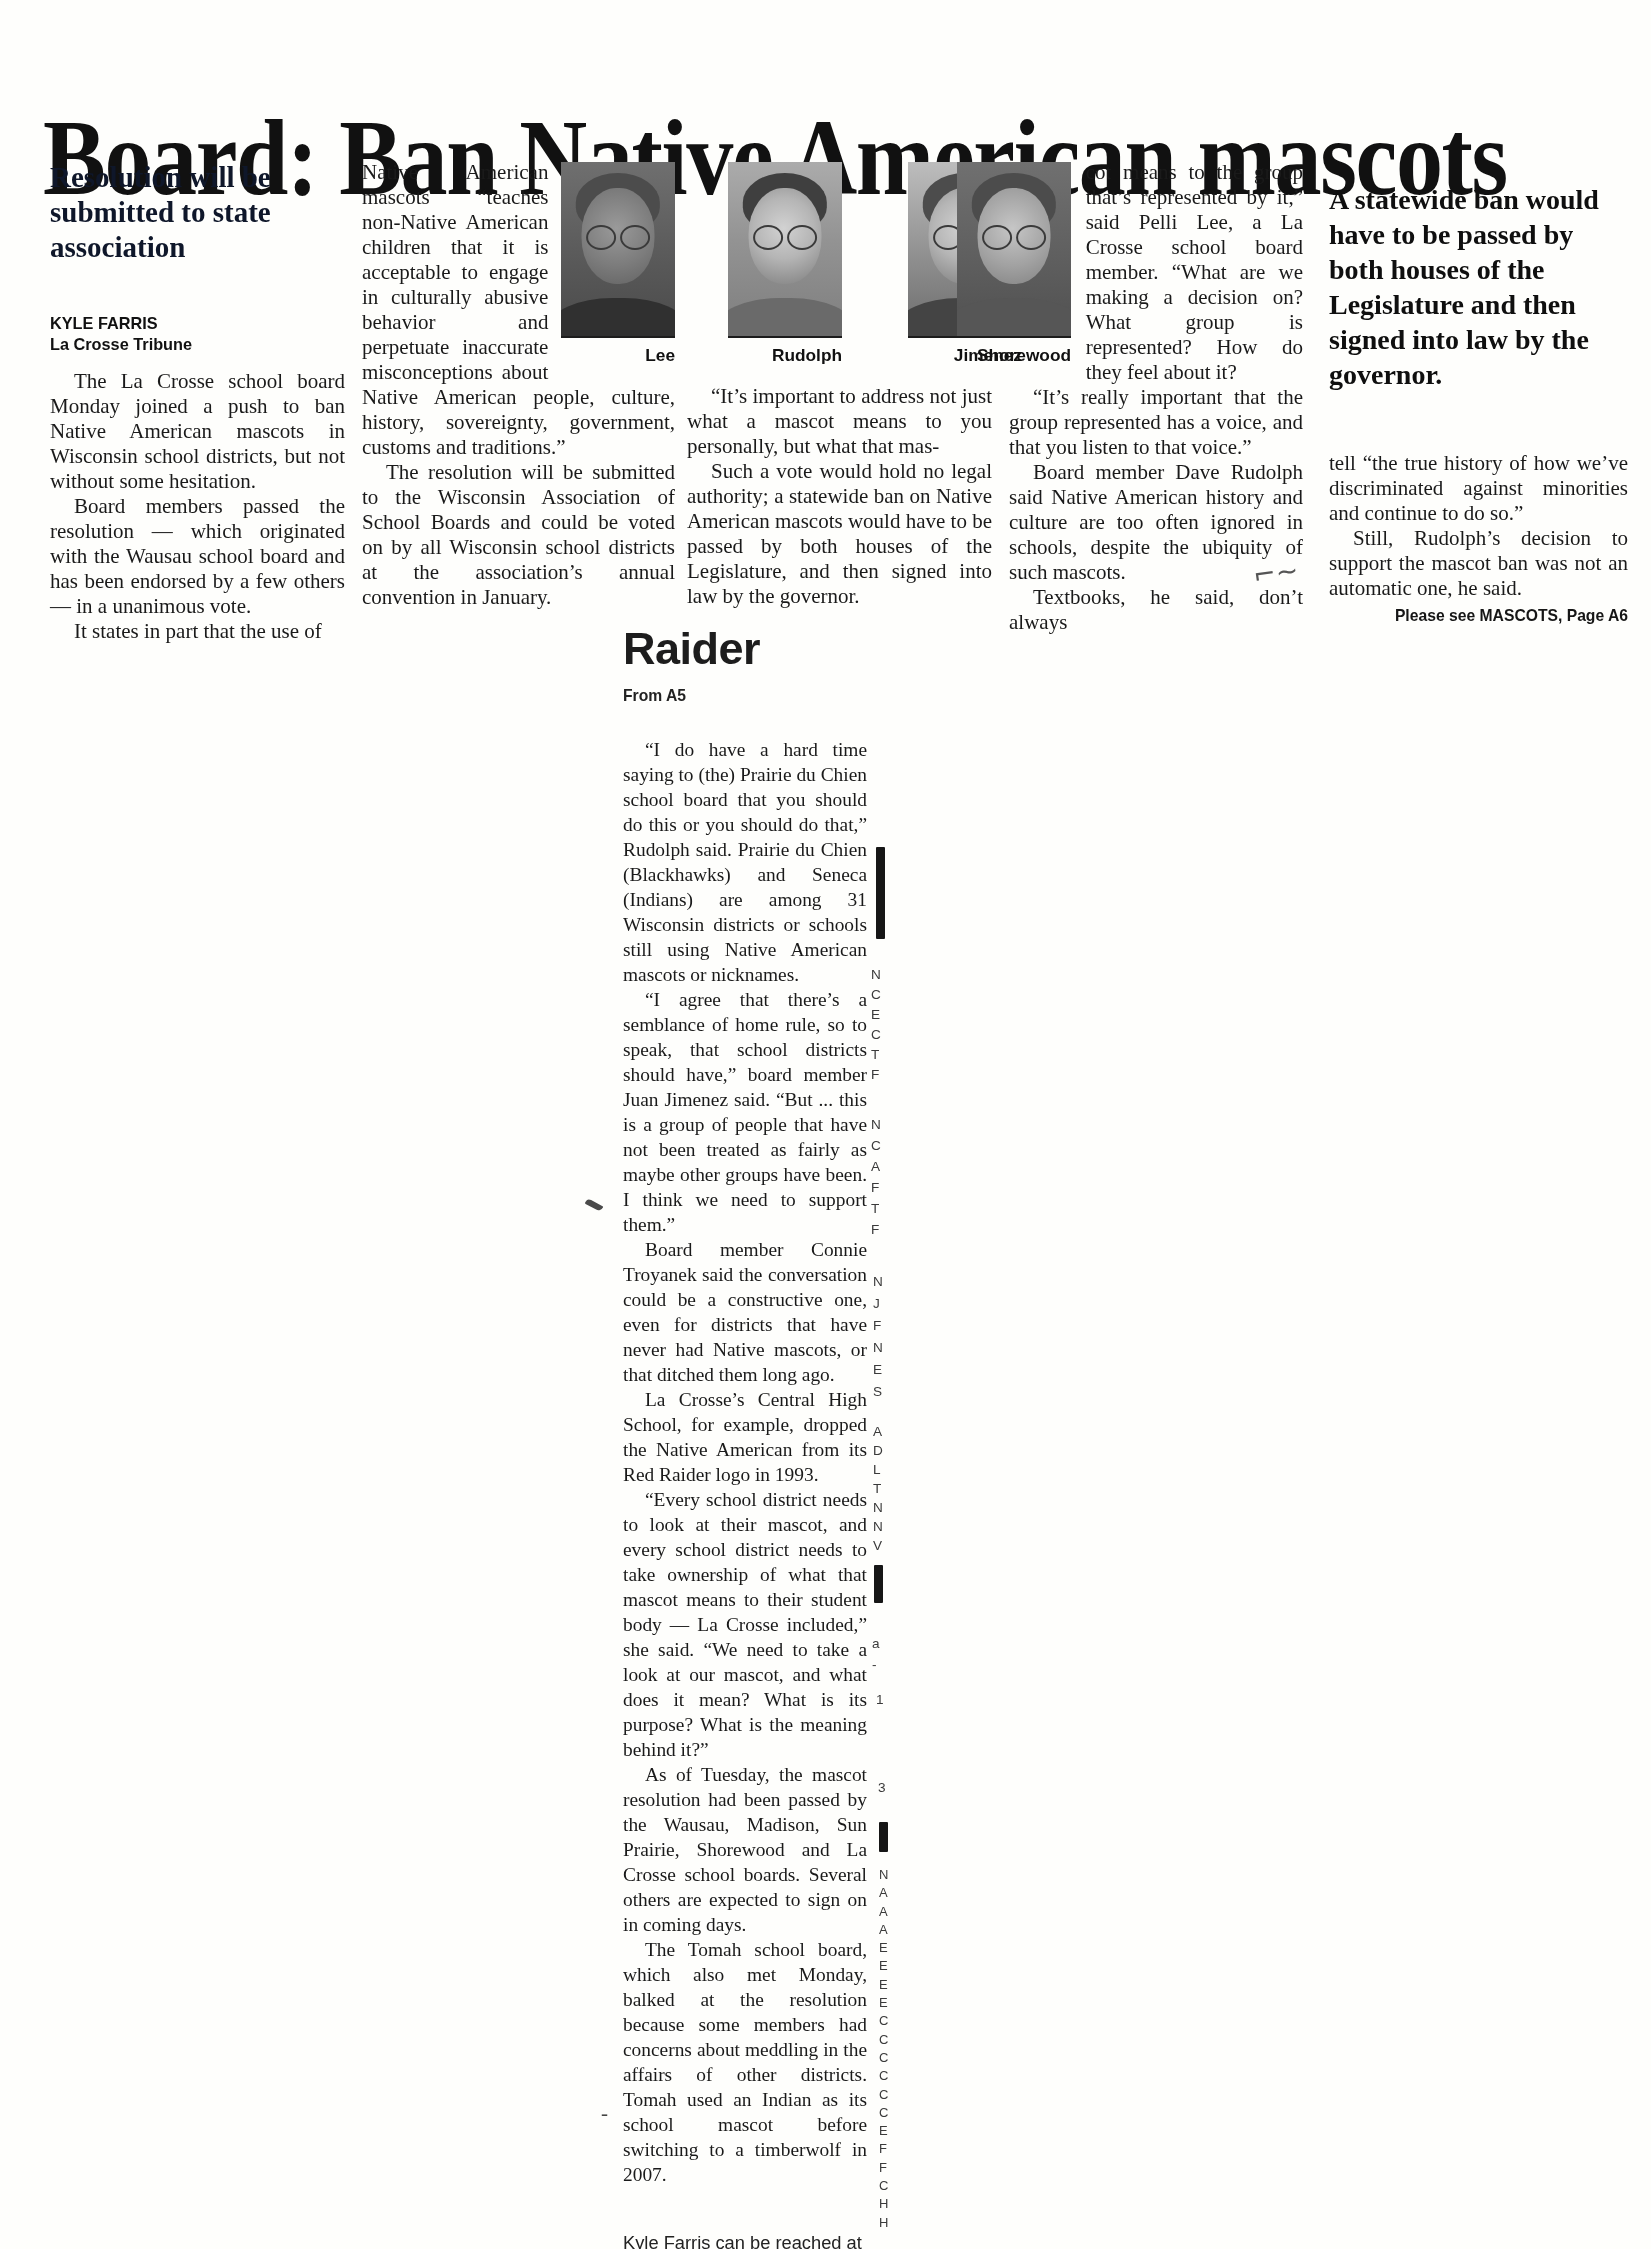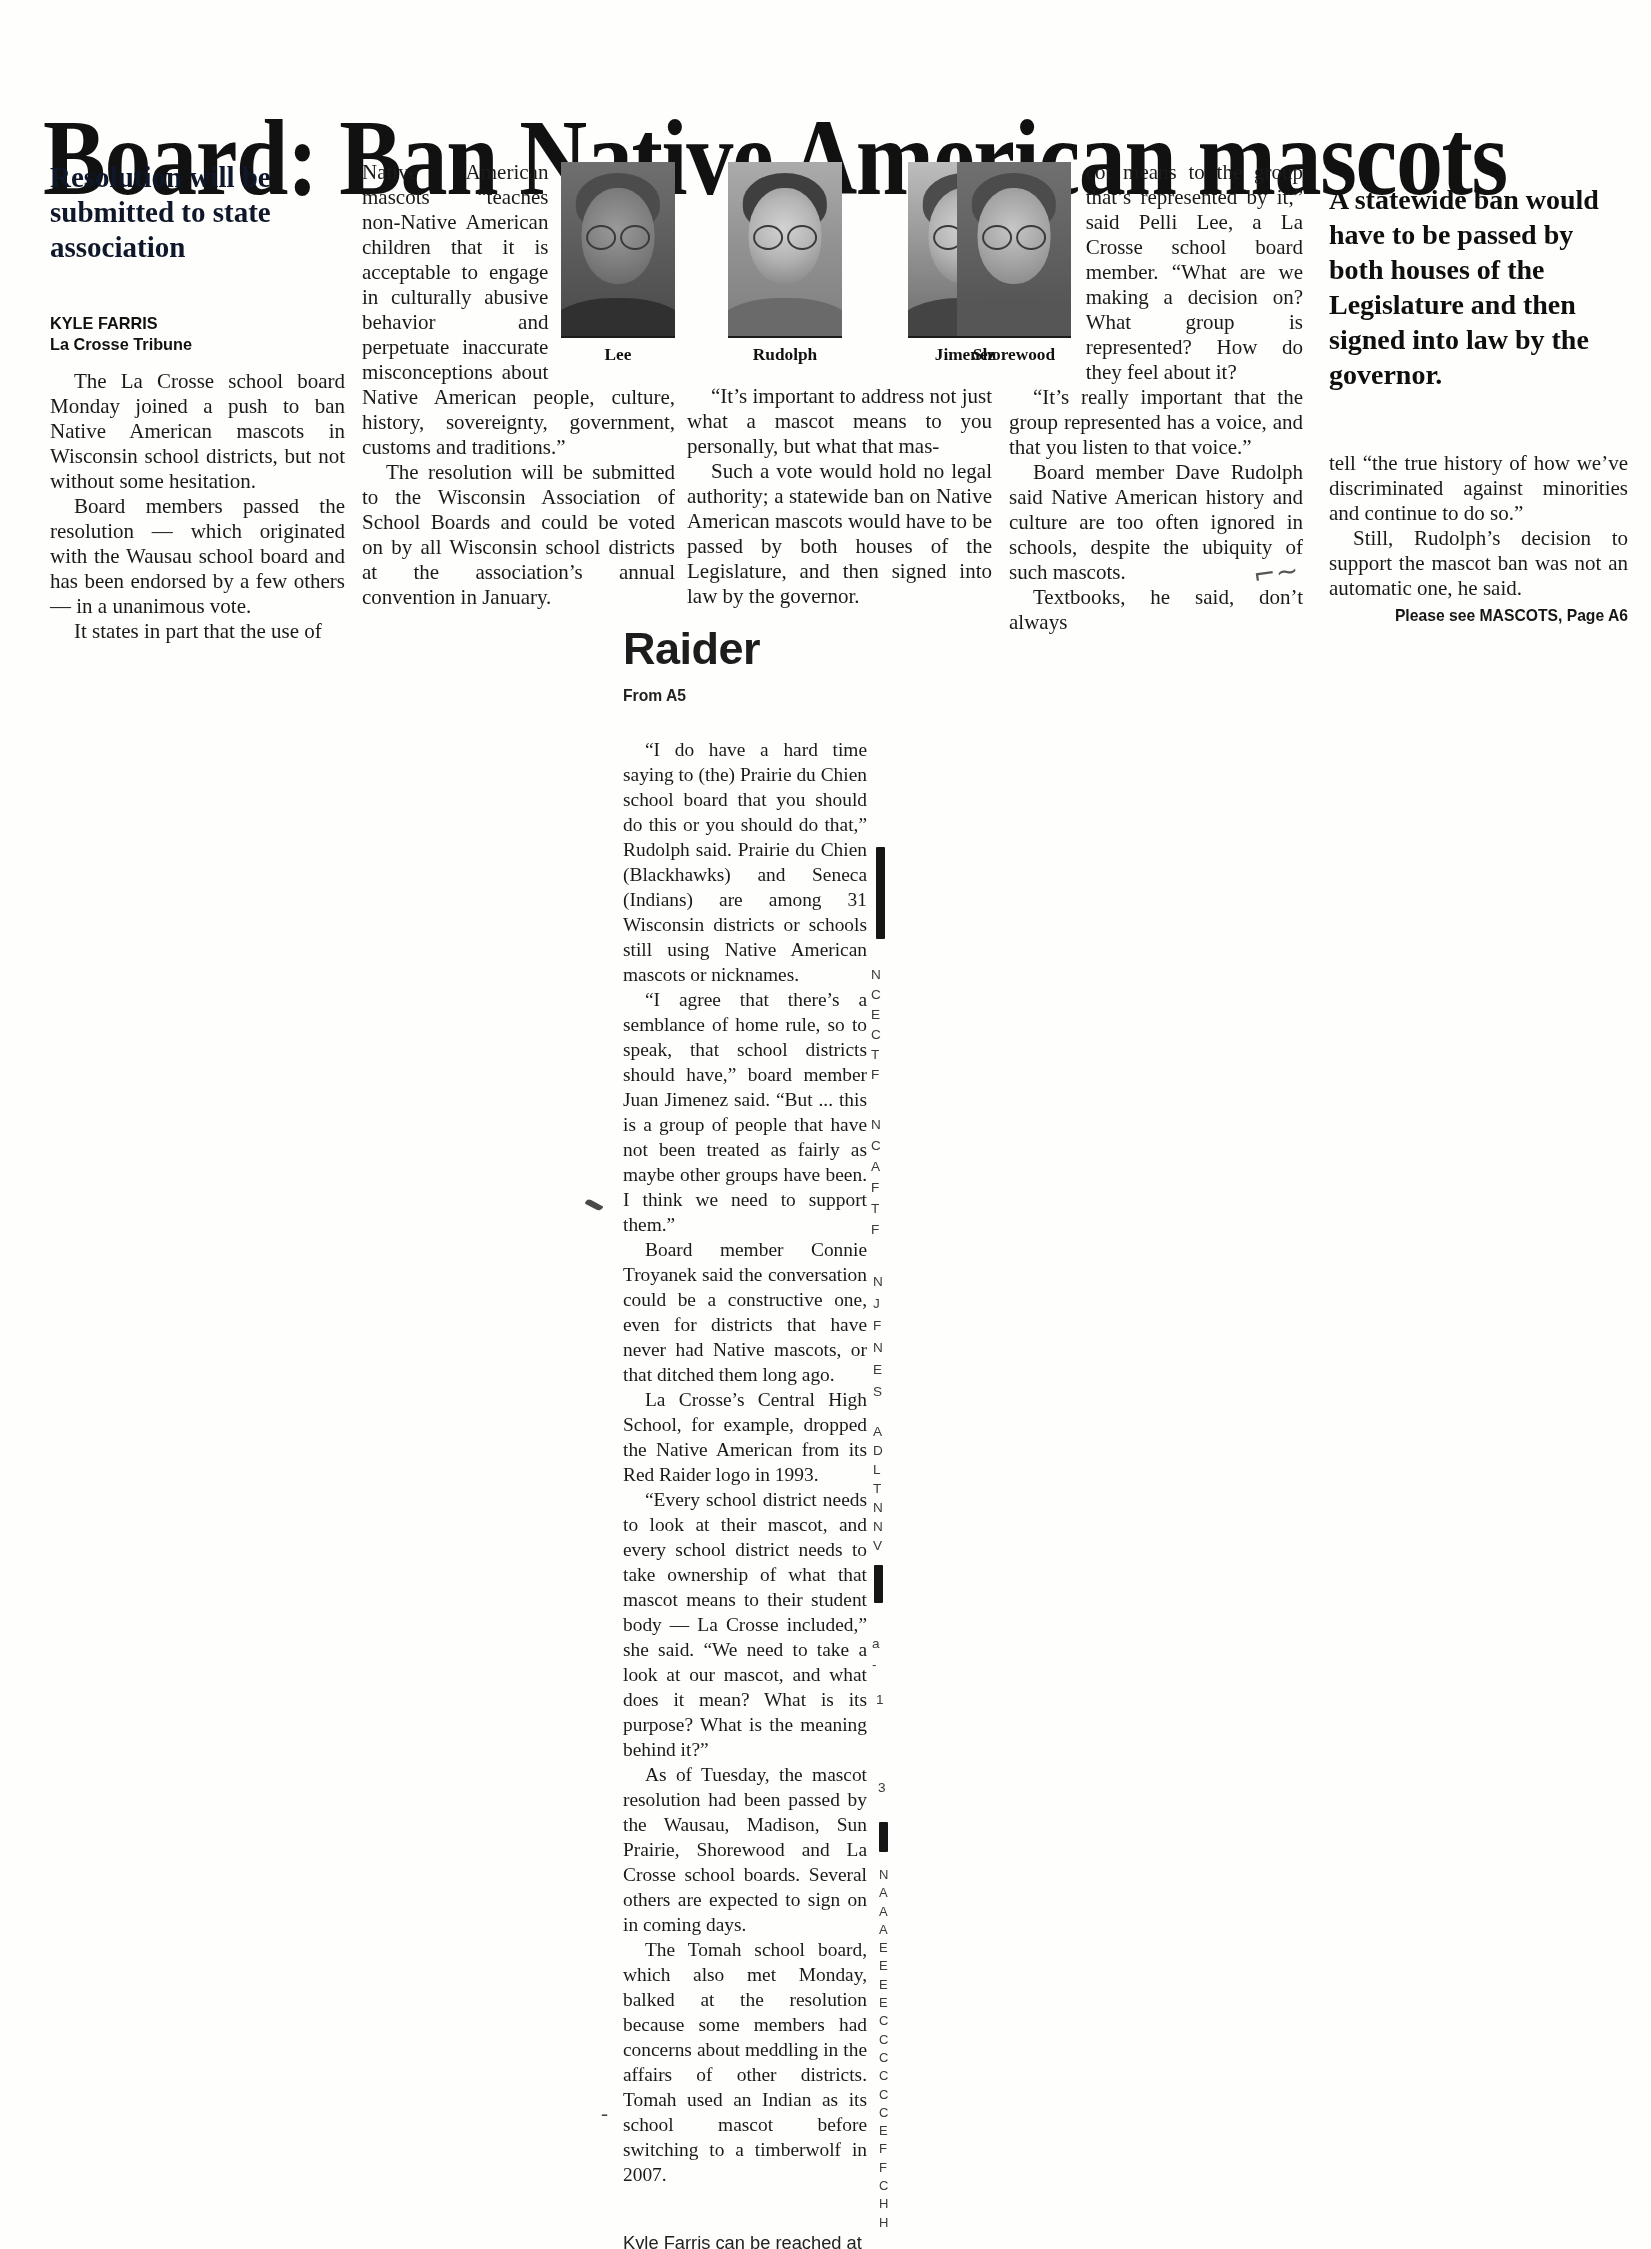--- a/index.html
+++ b/index.html
@@ -50,22 +50,22 @@
   .shot .glasses::before{left:0}.shot .glasses::after{right:0}
   .shot .body{position:absolute;left:50%;bottom:-14%;width:120%;height:36%;
     transform:translateX(-50%);border-radius:46% 46% 0 0;background:#565656;}
   .hs-a{background:linear-gradient(180deg,#6f6f6f,#585858 60%,#4a4a4a);}
   .hs-a .head{background:radial-gradient(circle at 48% 42%,#9a9a9a,#7c7c7c 55%,#616161);}
   .hs-a .body{background:#303030;}
   .hs-b .hair{background:#3f3f3f;} .hs-b .body{background:#6a6a6a;}
   .hs-c{background:linear-gradient(180deg,#bdbdbd,#8f8f8f 55%,#6c6c6c);} .hs-c .body{background:#444;}
   .hs-d{background:linear-gradient(180deg,#707070,#5f5f5f 55%,#505050);}
   .hs-d .head{background:radial-gradient(circle at 48% 42%,#c6c6c6,#a2a2a2 55%,#818181);}
-  .caption{font-family:Liberation Serif, serif;font-weight:700;
-    font-size:17.3px;line-height:20px;margin-top:7.3px;text-align:center;color:#111;}
+  .caption{font-family:Liberation Sans, sans-serif;font-weight:700;
+    font-size:17.3px;line-height:20px;margin-top:7.3px;text-align:right;color:#111;}
   
   .pullquote{font-weight:700;font-size:28px;line-height:35px;text-align:left;
     margin:0 0 59px 0;color:#0f0f0f;}
   .jumpline{position:absolute;right:0;bottom:0;white-space:nowrap;
     font-family:"Liberation Sans",sans-serif;font-size:15.7px;font-weight:700;color:#161616;
     text-align:center;line-height:19px;}
   
   .cont{position:absolute;left:623px;top:625px;width:244px;
     font-size:19.4px;line-height:25px;text-align:justify;}
   .cont p{margin:0;}

